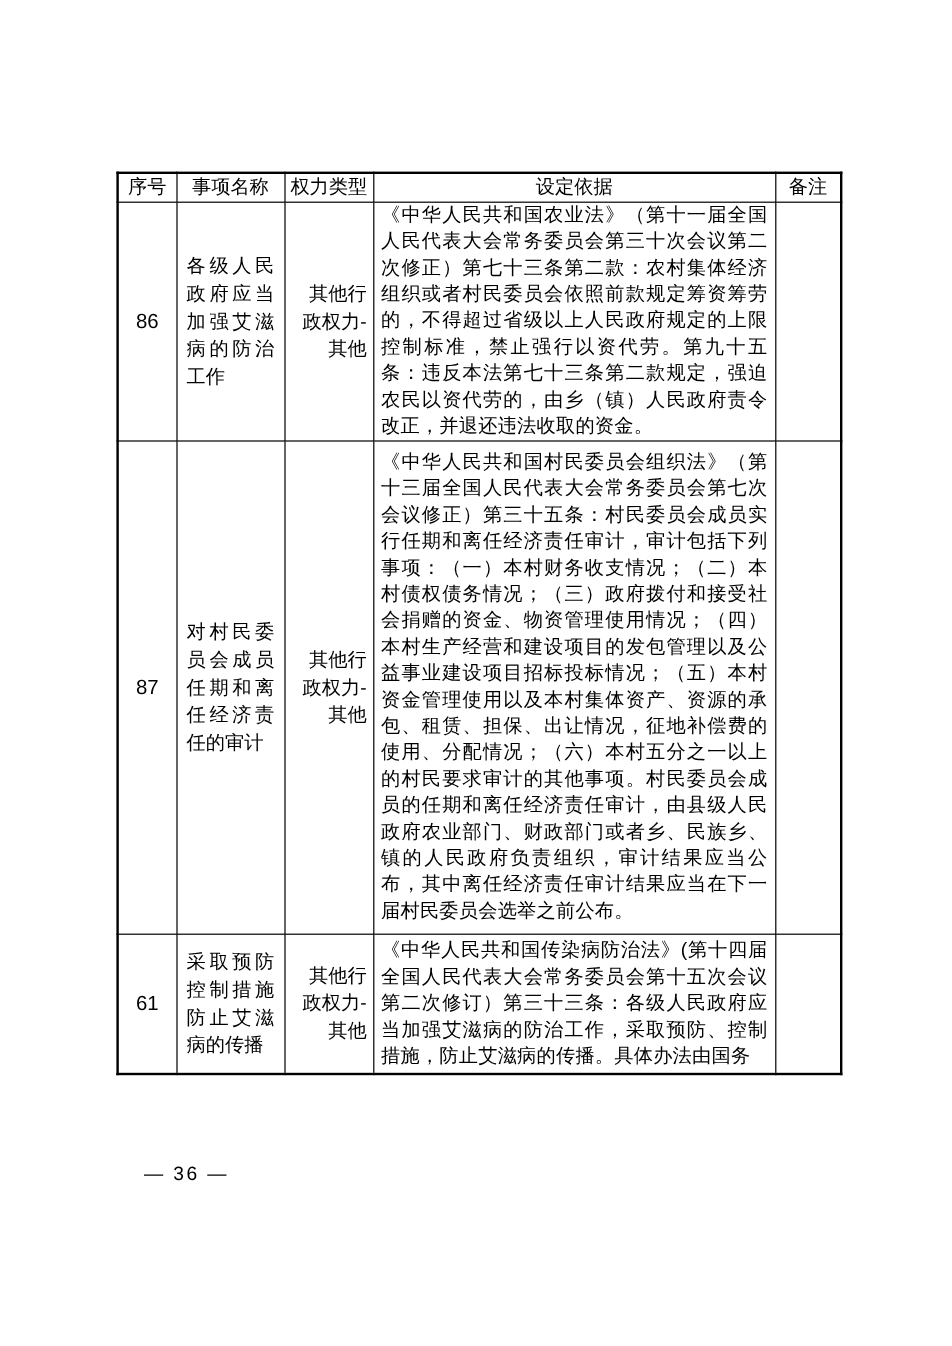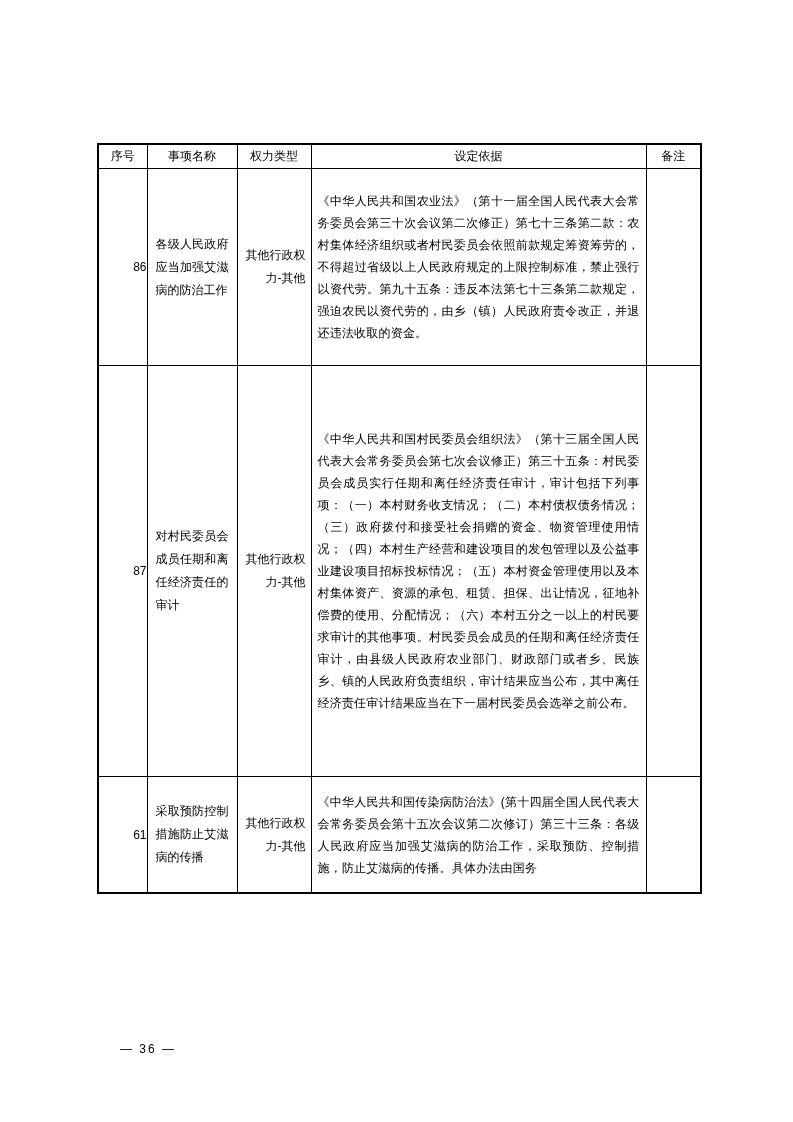--- a/index.html
+++ b/index.html
@@ -23,21 +23,21 @@
     width: 603px;
     border-collapse: collapse;
     table-layout: fixed;
     border: 2px solid #000000;
   }
   .power-table th,
   .power-table td {
     border: 1px solid #000000;
     padding: 0;
     font-weight: normal;
-    font-size: 12px;
+    font-size: 16px;
     color: #000000;
     vertical-align: middle;
     overflow: hidden;
   }
   .power-table thead th {
     height: 23px;
     text-align: center;
     line-height: 23px;
   }
   
@@ -46,22 +46,22 @@
   col.c-power { width: 74px; }
   col.c-basis { width: 335px; }
   col.c-note  { width: 55px; }
   
   tr.r-cont > td { height: 94px; }
   tr.r-86   > td { height: 196px; }
   tr.r-87   > td { height: 410px; }
   tr.r-88   > td { height: 115px; }
 
   td.cell-seq {
-    text-align: right;
-    font-size: 12px;
+    text-align: center;
+    font-size: 17px;
   }
   td.cell-name .txt {
     text-align: justify;
     text-justify: inter-character;
     padding: 0 8px;
     line-height: 23px;
     word-break: break-all;
   }
   td.cell-power .txt {
     text-align: right;
@@ -72,22 +72,22 @@
     text-align: justify;
     text-justify: inter-character;
     padding: 0 6px;
     line-height: 22px;
     letter-spacing: 0.2px;
     word-break: break-all;
   }
   .page-number {
     position: absolute;
     left: 120px;
-    top: 1042px;
-    font-size: 12px;
+    top: 970px;
+    font-size: 16px;
     letter-spacing: 2px;
     color: #000000;
   }
 </style>
 </head>
 <body>
 
 <div class="page">
 
   <table class="power-table">

